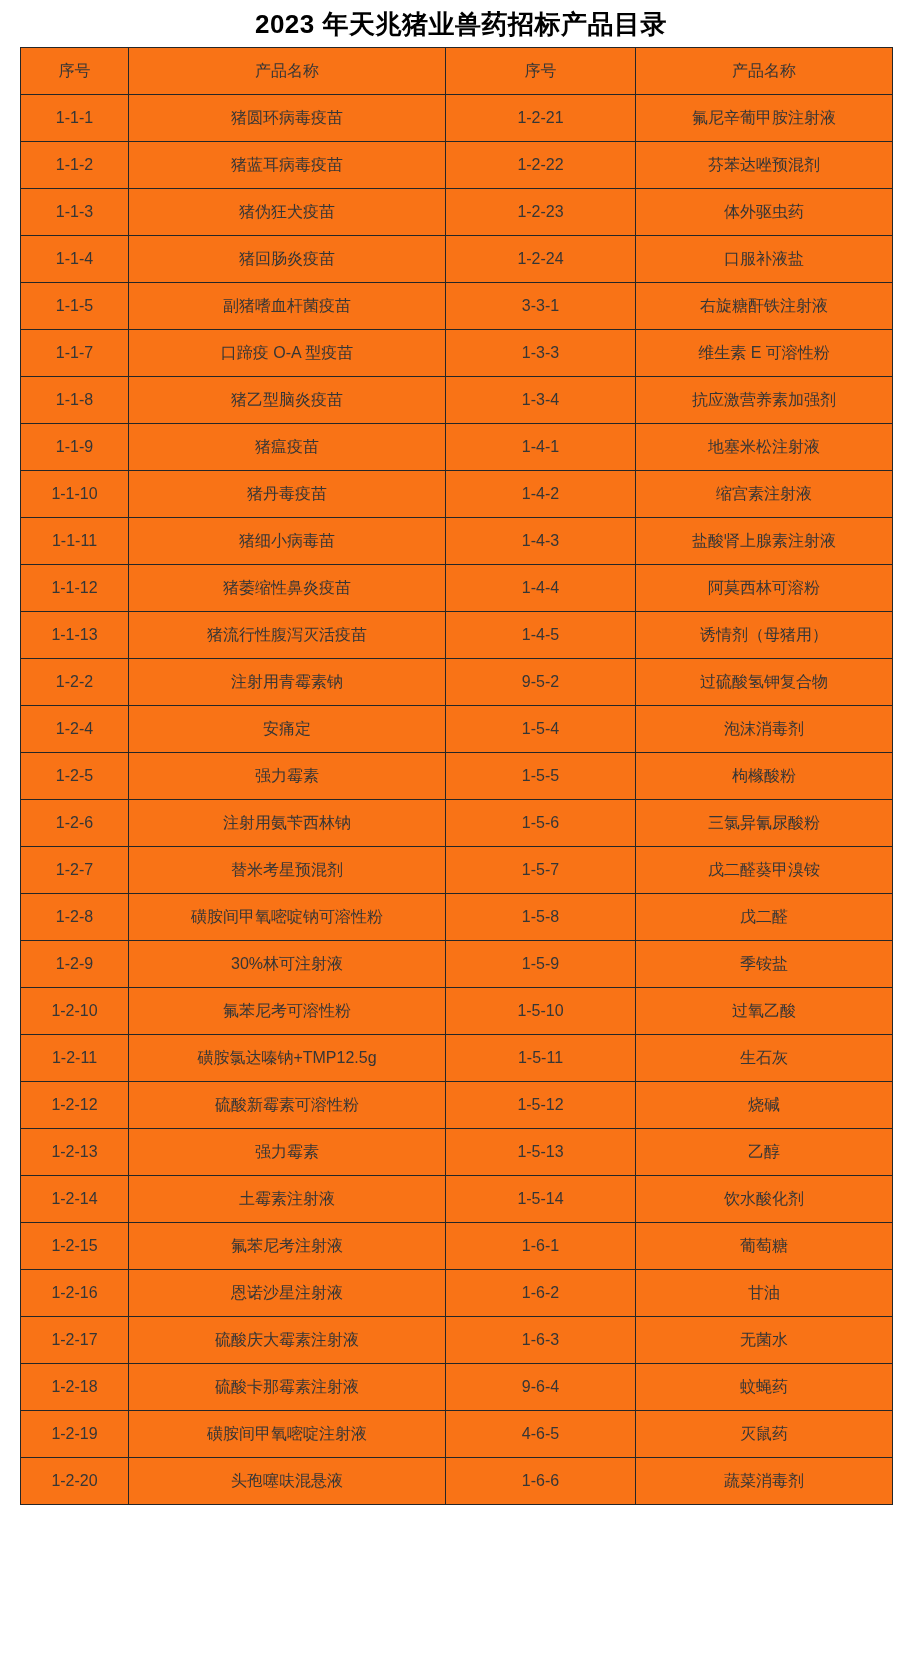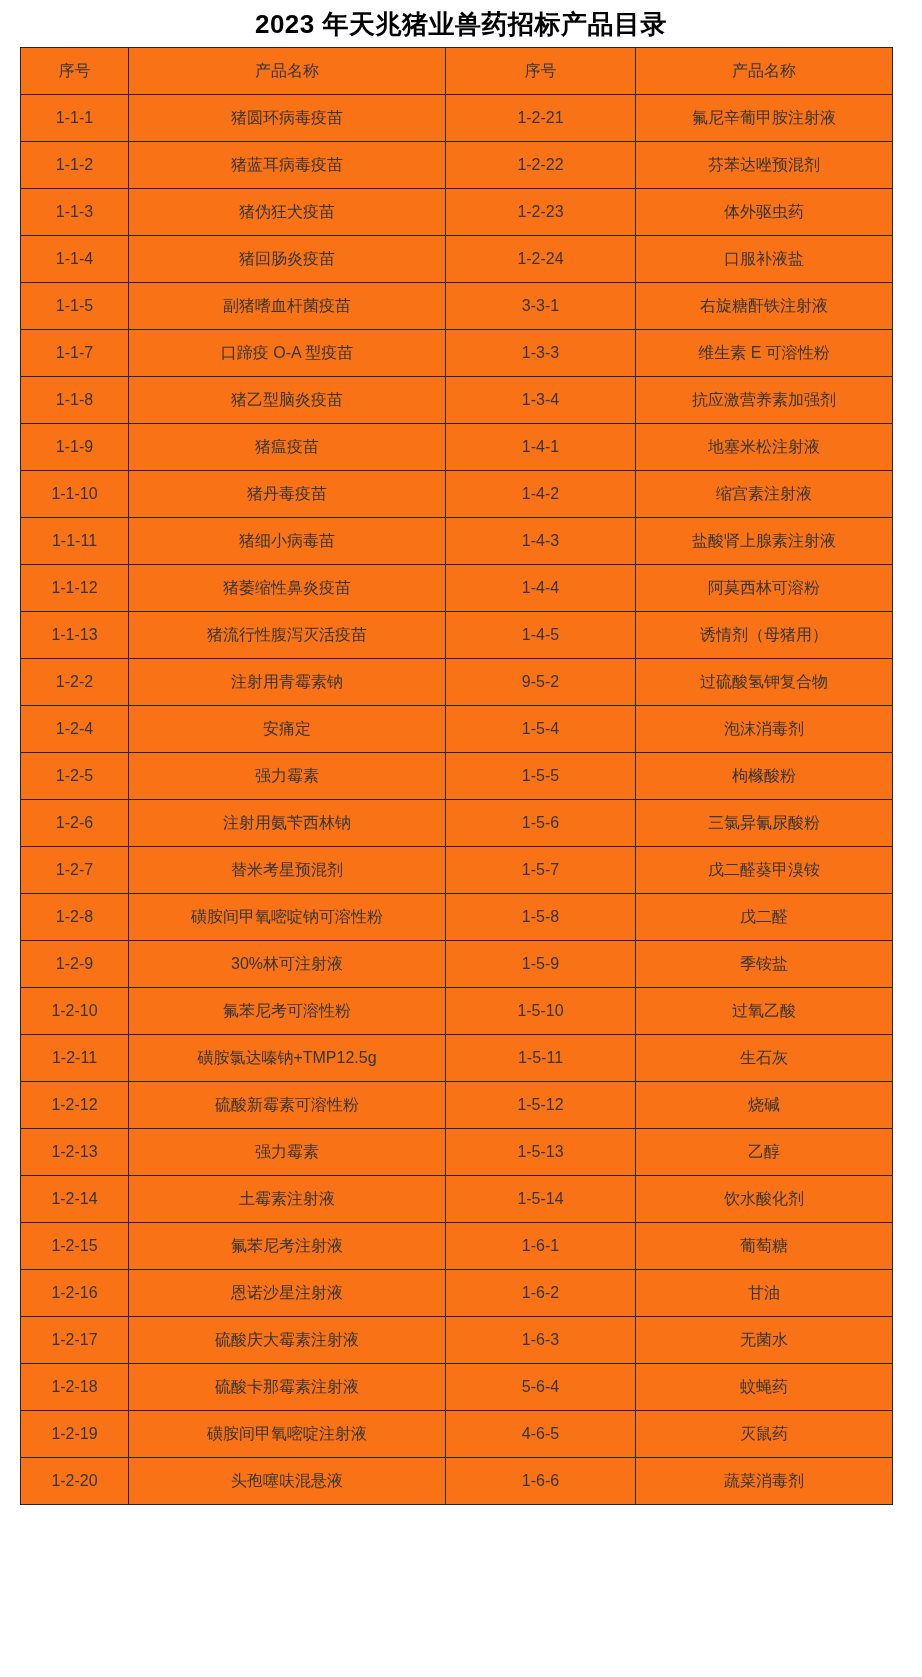--- a/index.html
+++ b/index.html
@@ -234,21 +234,21 @@
         </tr>
         <tr>
           <td>1-2-17</td>
           <td>硫酸庆大霉素注射液</td>
           <td>1-6-3</td>
           <td>无菌水</td>
         </tr>
         <tr>
           <td>1-2-18</td>
           <td>硫酸卡那霉素注射液</td>
-          <td>5-6-4</td>
+          <td>9-6-4</td>
           <td>蚊蝇药</td>
         </tr>
         <tr>
           <td>1-2-19</td>
           <td>磺胺间甲氧嘧啶注射液</td>
           <td>4-6-5</td>
           <td>灭鼠药</td>
         </tr>
         <tr>
           <td>1-2-20</td>

